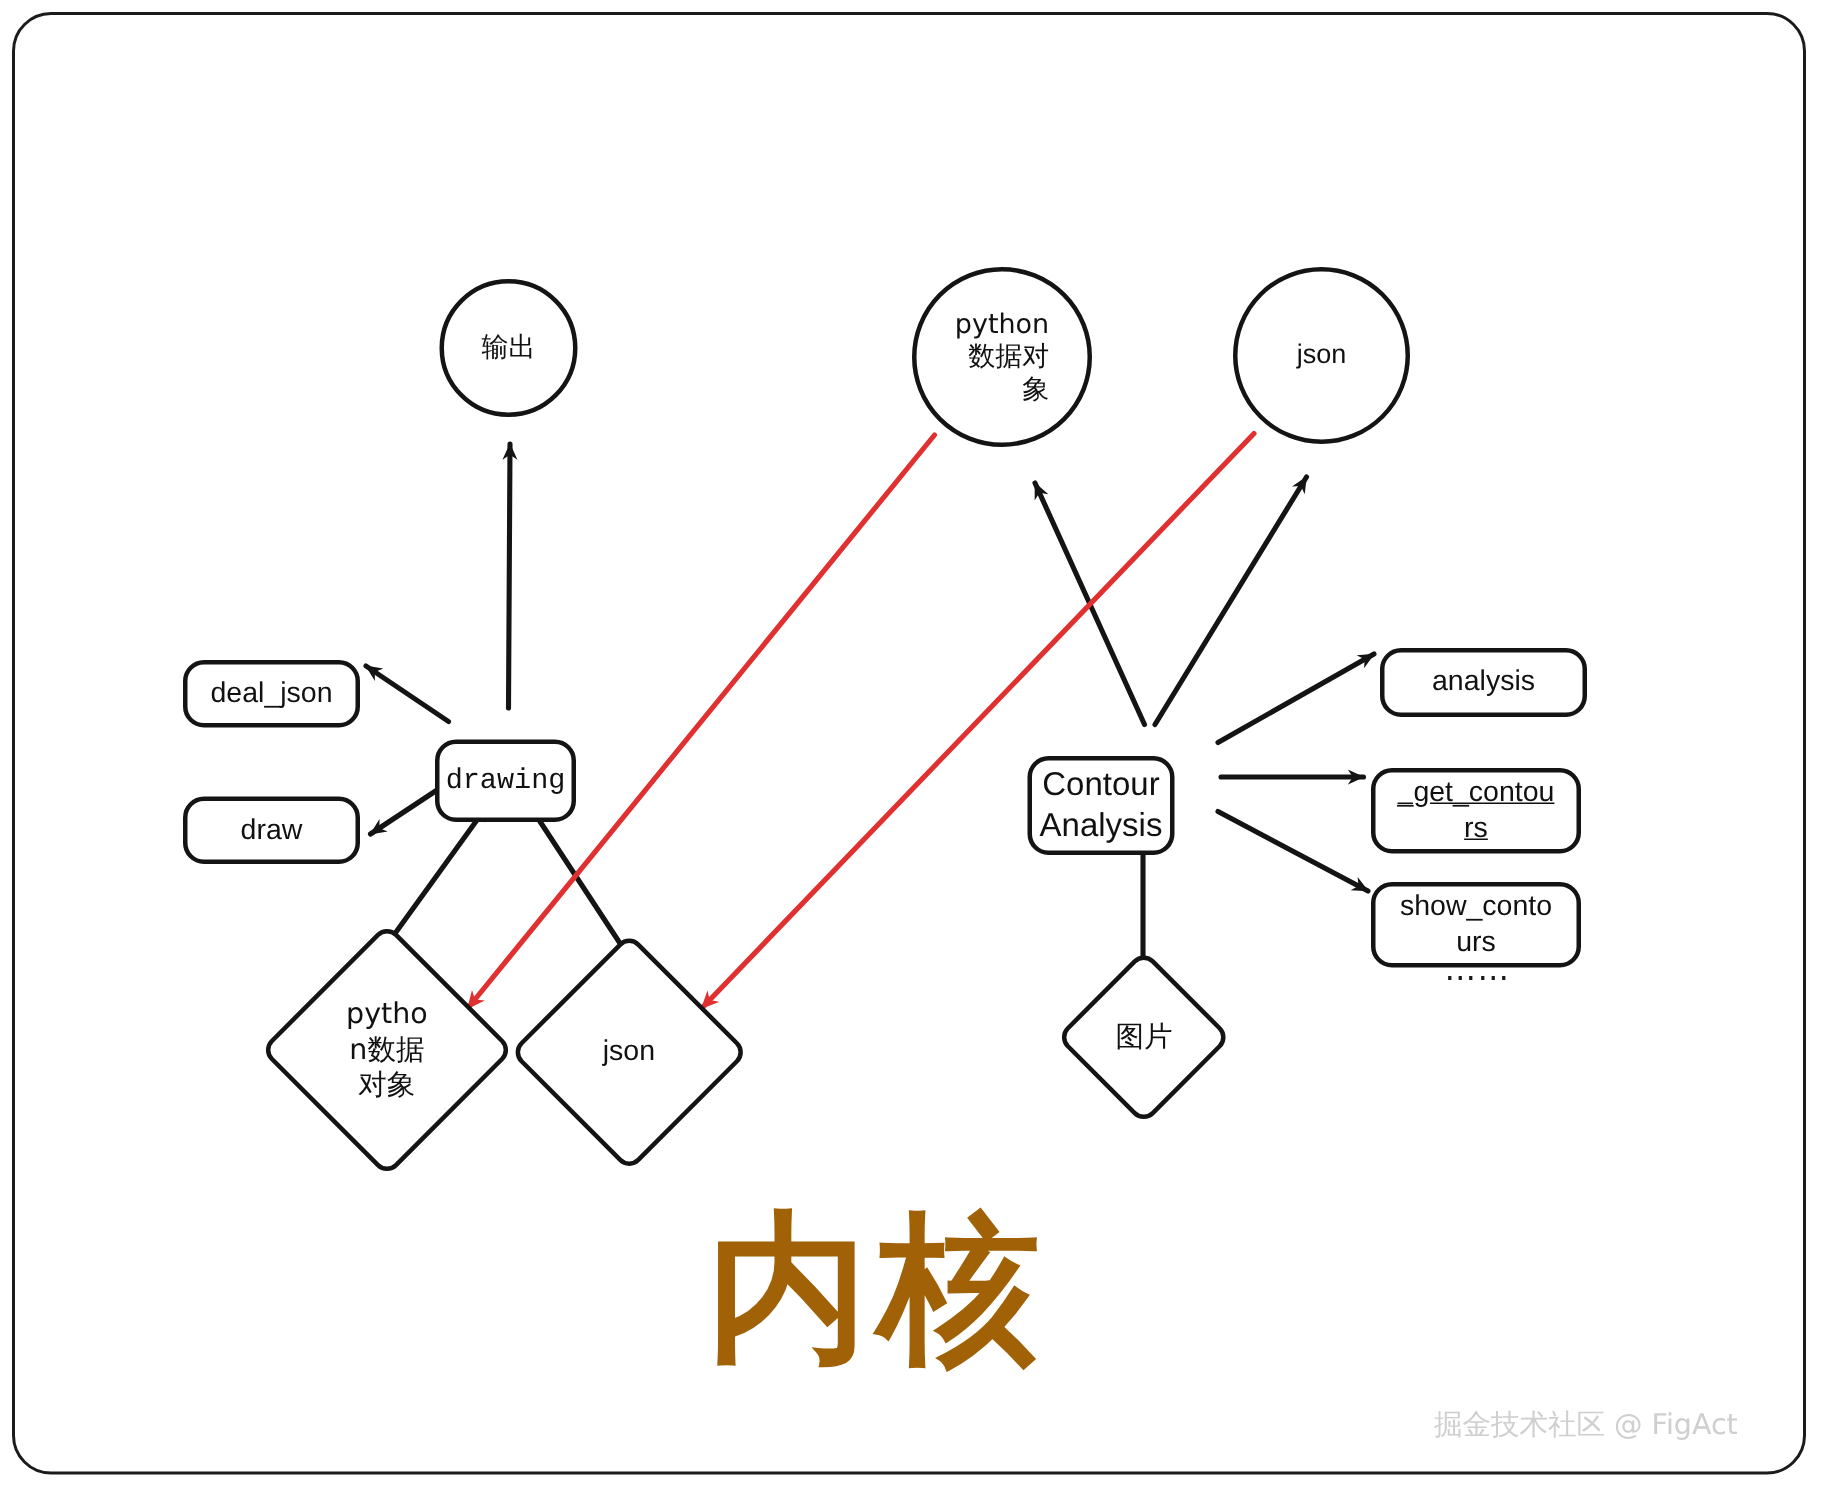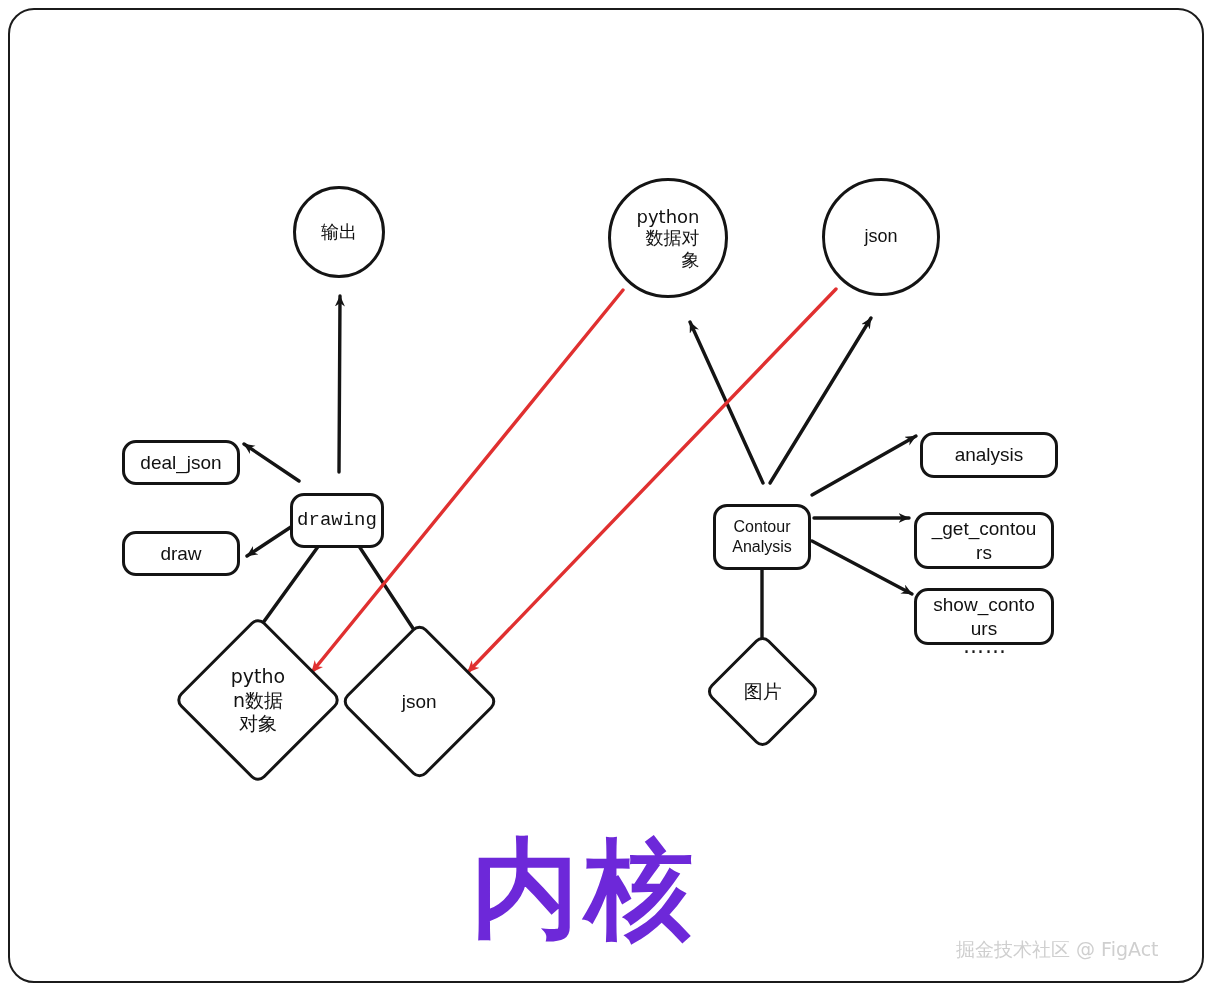--- a/index.html
+++ b/index.html
@@ -14,21 +14,21 @@
   .rbox{border:3px solid #141414;border-radius:14px;background:#fff;
         font-size:19px;line-height:1.22;padding:4px 6px;margin-top:20px;}
   .circ{border:3px solid #141414;border-radius:50%;background:#fff;
         font-size:18px;line-height:1.18;}
   .diamond{border:3px solid #141414;border-radius:10px;background:#fff;
            transform:rotate(45deg);}
   .diamond > span{transform:rotate(-45deg);display:block;font-size:19px;line-height:1.24;}
   .cn{font-family:"DejaVu Sans","Liberation Sans",sans-serif;}
   #kernel-title{position:absolute;left:455px;top:795px;width:260px;height:130px;
        font-family:Liberation Serif, serif;font-weight:700;font-size:108px;
-       letter-spacing:6px;color:#6d28d9;display:flex;align-items:center;justify-content:center;margin-top:30px;}
+       letter-spacing:6px;color:#a16207;display:flex;align-items:center;justify-content:center;}
   #ellipsis{position:absolute;left:930px;top:633px;width:110px;height:26px;
        font-size:21px;color:#1a1a1a;letter-spacing:1px;display:flex;
        align-items:center;justify-content:center;
        font-family:"DejaVu Sans",sans-serif;}
   #watermark{position:absolute;left:908px;top:936px;width:280px;height:28px;
        font-family:"DejaVu Sans",sans-serif;font-size:19px;color:#cfcfcf;
        display:flex;align-items:center;justify-content:flex-start;white-space:nowrap;margin-left:48px;}
 </style>
 </head>
 <body>
@@ -85,30 +85,30 @@
   </div>
 
   <div class="node rbox" style="left:122px;top:511px;width:118px;height:45px;">
     <span>draw</span>
   </div>
 
   <div class="node rbox" style="left:290px;top:473px;width:94px;height:55px;font-family:Liberation Mono, monospace;">
     <span>drawing</span>
   </div>
 
-  <div class="node rbox" style="left:713px;top:484px;width:98px;height:66px;font-size:16px;">
+  <div class="node rbox" style="left:685px;top:484px;width:98px;height:66px;font-size:22px;">
     <span style="white-space:pre-line;">Contour
 Analysis</span>
   </div>
 
   <div class="node rbox" style="left:920px;top:412px;width:138px;height:46px;">
     <span>analysis</span>
   </div>
 
-  <div class="node rbox" style="left:914px;top:492px;width:140px;height:57px;">
+  <div class="node rbox" style="left:914px;top:492px;width:140px;height:57px;text-decoration:underline;">
     <span style="white-space:pre-line;">_get_contou
 rs</span>
   </div>
 
   <div class="node rbox" style="left:914px;top:568px;width:140px;height:57px;">
     <span style="white-space:pre-line;">show_conto
 urs</span>
   </div>
 
   <div class="node diamond cn" style="left:198px;top:640px;width:120px;height:120px;">

